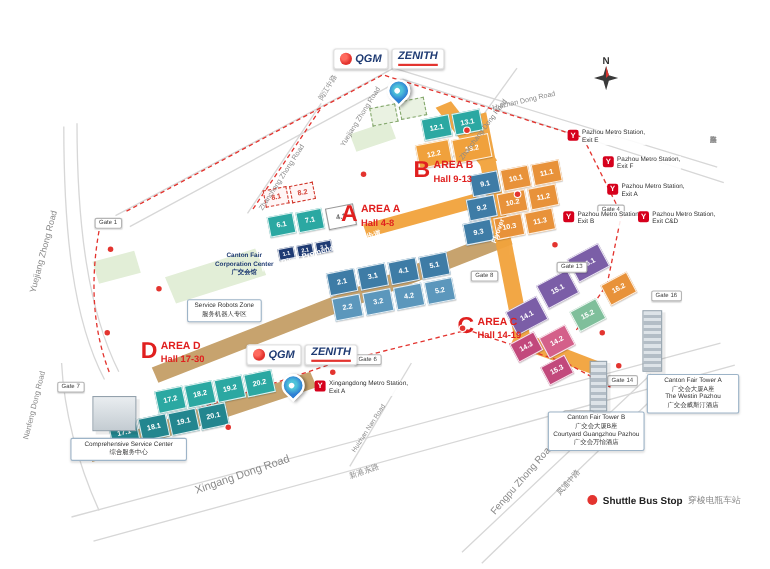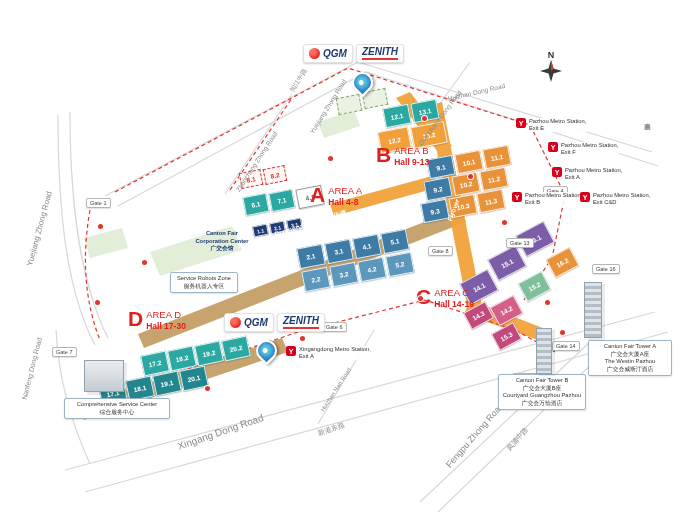--- a/index.html
+++ b/index.html
@@ -17,21 +17,21 @@
   .metro{position:absolute;display:flex;align-items:flex-start;gap:2px;}
   .metro-icon{flex:none;width:10px;height:10px;background:#D6001C;color:#fff;border-radius:2px;
         font-size:7px;font-weight:bold;display:flex;align-items:center;justify-content:center;}
   .metro-text{font-size:5.8px;color:#333;line-height:1.2;background:rgba(255,255,255,.88);padding:0 1px;white-space:nowrap;}
   .infobox{position:absolute;background:#fff;border:1px solid #9db4c8;border-radius:2px;
         padding:2px 3px;font-size:5.8px;color:#333;line-height:1.3;text-align:center;
         box-shadow:0 1px 2px rgba(0,0,0,.12);box-sizing:border-box;}
   .infobox.plain{border:none;background:transparent;box-shadow:none;font-weight:bold;color:#1F3B73;}
   .arealabel{position:absolute;display:flex;gap:3px;align-items:flex-start;}
   .arealetter{font-size:21px;font-weight:bold;color:#E0201F;line-height:.85;}
-  .areaname{font-size:9.5px;font-weight:normal;color:#E0201F;line-height:1.15;white-space:nowrap;}
+  .areaname{font-size:9.5px;font-weight:bold;color:#E0201F;line-height:1.15;white-space:nowrap;}
   .areahalls{font-size:8.5px;font-weight:bold;color:#E0201F;white-space:nowrap;}
   .logo{position:absolute;display:flex;gap:3px;}
   .logo-chip{background:#fff;border:1px solid #e2e2e2;border-radius:3px;display:flex;align-items:center;
         gap:3px;padding:2px 5px;box-shadow:0 1px 2px rgba(0,0,0,.2);}
   .qgm-circle{width:11px;height:11px;border-radius:50%;
         background:radial-gradient(circle at 35% 35%, #ff6a5e 0 25%, #E3342F 60%);}
   .logo-text{font-size:10px;font-weight:bold;font-style:italic;color:#1F3B73;line-height:1;}
   .zenith .logo-text{border-bottom:2px solid #E3342F;padding-bottom:1px;}
   .pin{position:absolute;width:17px;height:17px;border:2px solid #fff;border-radius:50% 50% 50% 0;
         transform:rotate(-45deg);background:radial-gradient(circle at 50% 45%, #4FC3D9 0 30%, #2E7FD4 70%);
@@ -300,14 +300,19 @@
     </div>
 
   <div class="compass">
     <span class="compass-n">N</span>
     <svg width="22" height="22" viewBox="0 0 22 22">
       <polygon points="11,0 13.5,8.5 22,11 13.5,13.5 11,22 8.5,13.5 0,11 8.5,8.5" fill="#3a3a3a"></polygon>
       <polygon points="11,0 13.5,8.5 11,11" fill="#E3342F"></polygon>
     </svg>
   </div>
 
+  <div class="legend">
+    <span class="legend-dot"></span>
+    <span class="legend-en">Shuttle Bus Stop</span>
+    <span class="legend-zh">穿梭电瓶车站</span>
+  </div>
 
 </div>
 
 </body></html>

